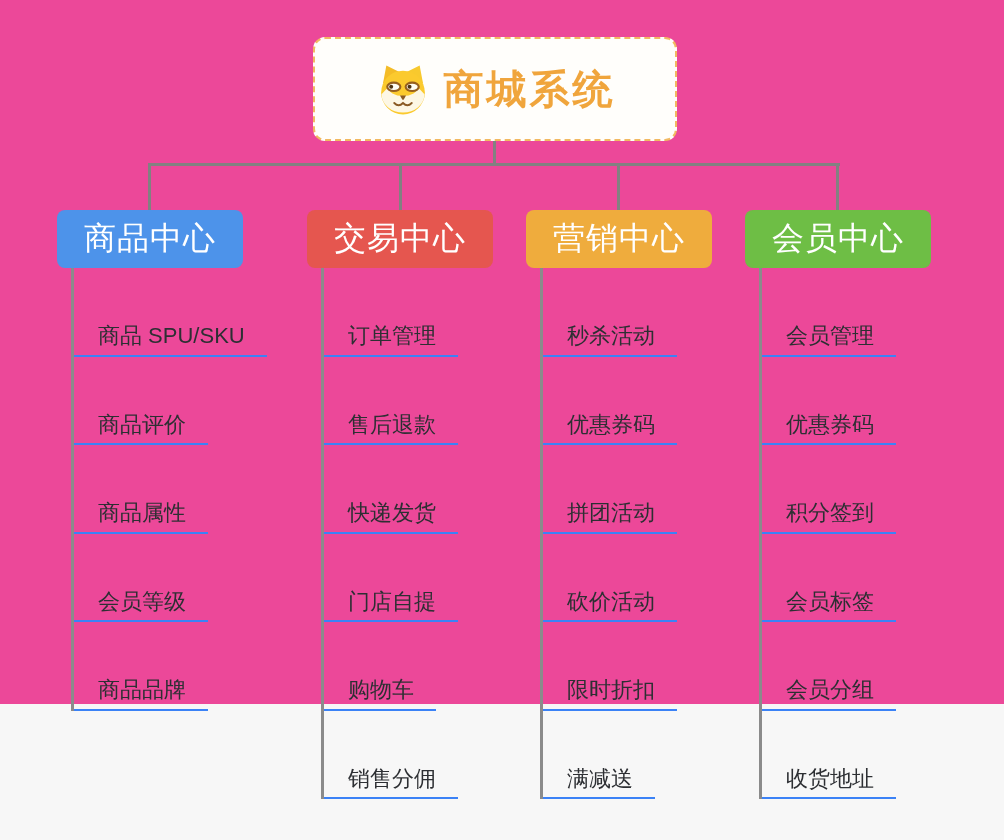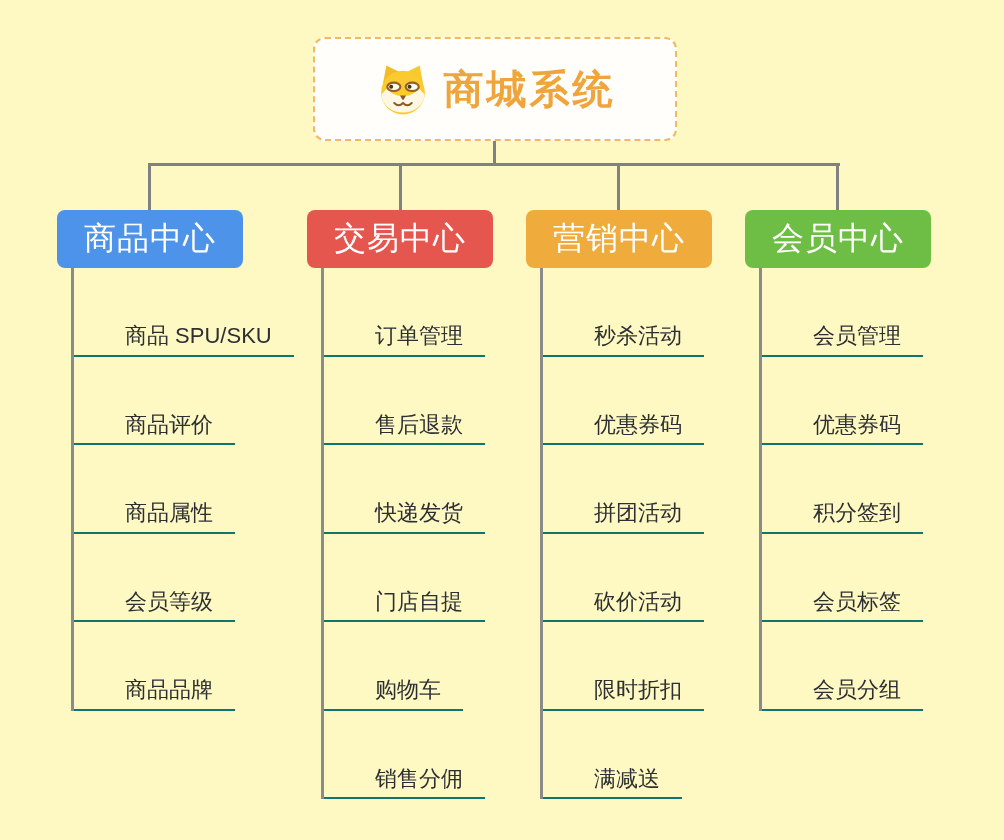--- a/index.html
+++ b/index.html
@@ -2,21 +2,21 @@
 <html><head>
 <meta charset="utf-8">
 <style>
   html, body { margin: 0; padding: 0; }
   body {
     width: 1004px; height: 840px;
     background: #f7f7f7;
     font-family: "Liberation Sans", "DejaVu Sans", sans-serif;
     overflow: hidden;
   }
-  #canvas { position: relative; width: 1004px; height: 840px; background: #fef9c3; }
+  #canvas { position: relative; width: 1004px; height: 704px; background: #ec4899; }
 
   
   .conn { position: absolute; background: #818181; }
   .conn.stem  { left: 493px; top: 141px; width: 3px;  height: 23px; }
   .conn.hbar  { left: 148px; top: 163px; width: 692px; height: 3px; }
   .conn.drop  { top: 164px; width: 3px; height: 46px; }
   .conn.d1 { left: 148px; }
   .conn.d2 { left: 399px; }
   .conn.d3 { left: 617px; }
   .conn.d4 { left: 836px; }
@@ -47,22 +47,22 @@
   }
   ul.items {
     margin: 0 0 0 14px; padding: 0; list-style: none;
     border-left: 3px solid #8b8b8b;
     width: max-content;
   }
   ul.items li {
     height: 88.5px; box-sizing: border-box;
     width: max-content;
     display: flex; align-items: flex-end;
-    padding: 0 22px 5px 51px;
-    border-bottom: 2px solid #0f766e;
+    padding: 0 22px 5px 24px;
+    border-bottom: 2px solid #3b82f6;
     font-size: 22px; color: #2d2f33; line-height: 1.25;
     white-space: nowrap; cursor: default;
   }
   .b1 { left: 57px; }
   .b2 { left: 307px; }
   .b3 { left: 526px; }
   .b4 { left: 745px; }
 </style>
 </head>
 <body>
@@ -130,16 +130,17 @@
   </div>
 
   <div class="branch b4">
     <div class="bhead" style="background-color: rgb(110, 190, 69);">会员中心</div>
     <ul class="items">
       <li>会员管理</li>
       <li>优惠券码</li>
       <li>积分签到</li>
       <li>会员标签</li>
       <li>会员分组</li>
+      <li>收货地址</li>
     </ul>
   </div>
 
 </div>
 
 </body></html>

